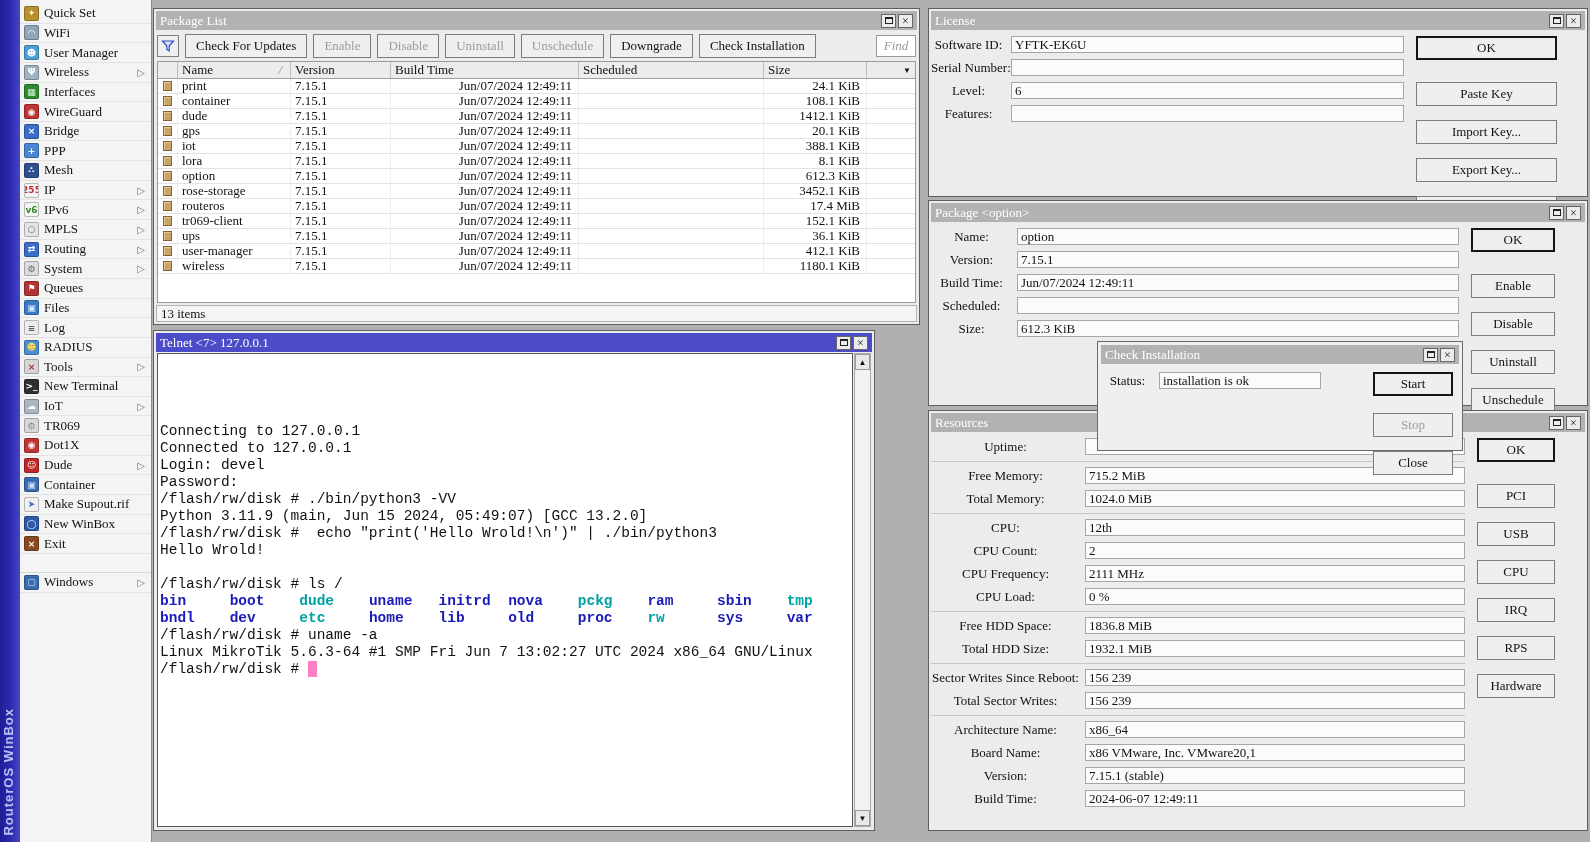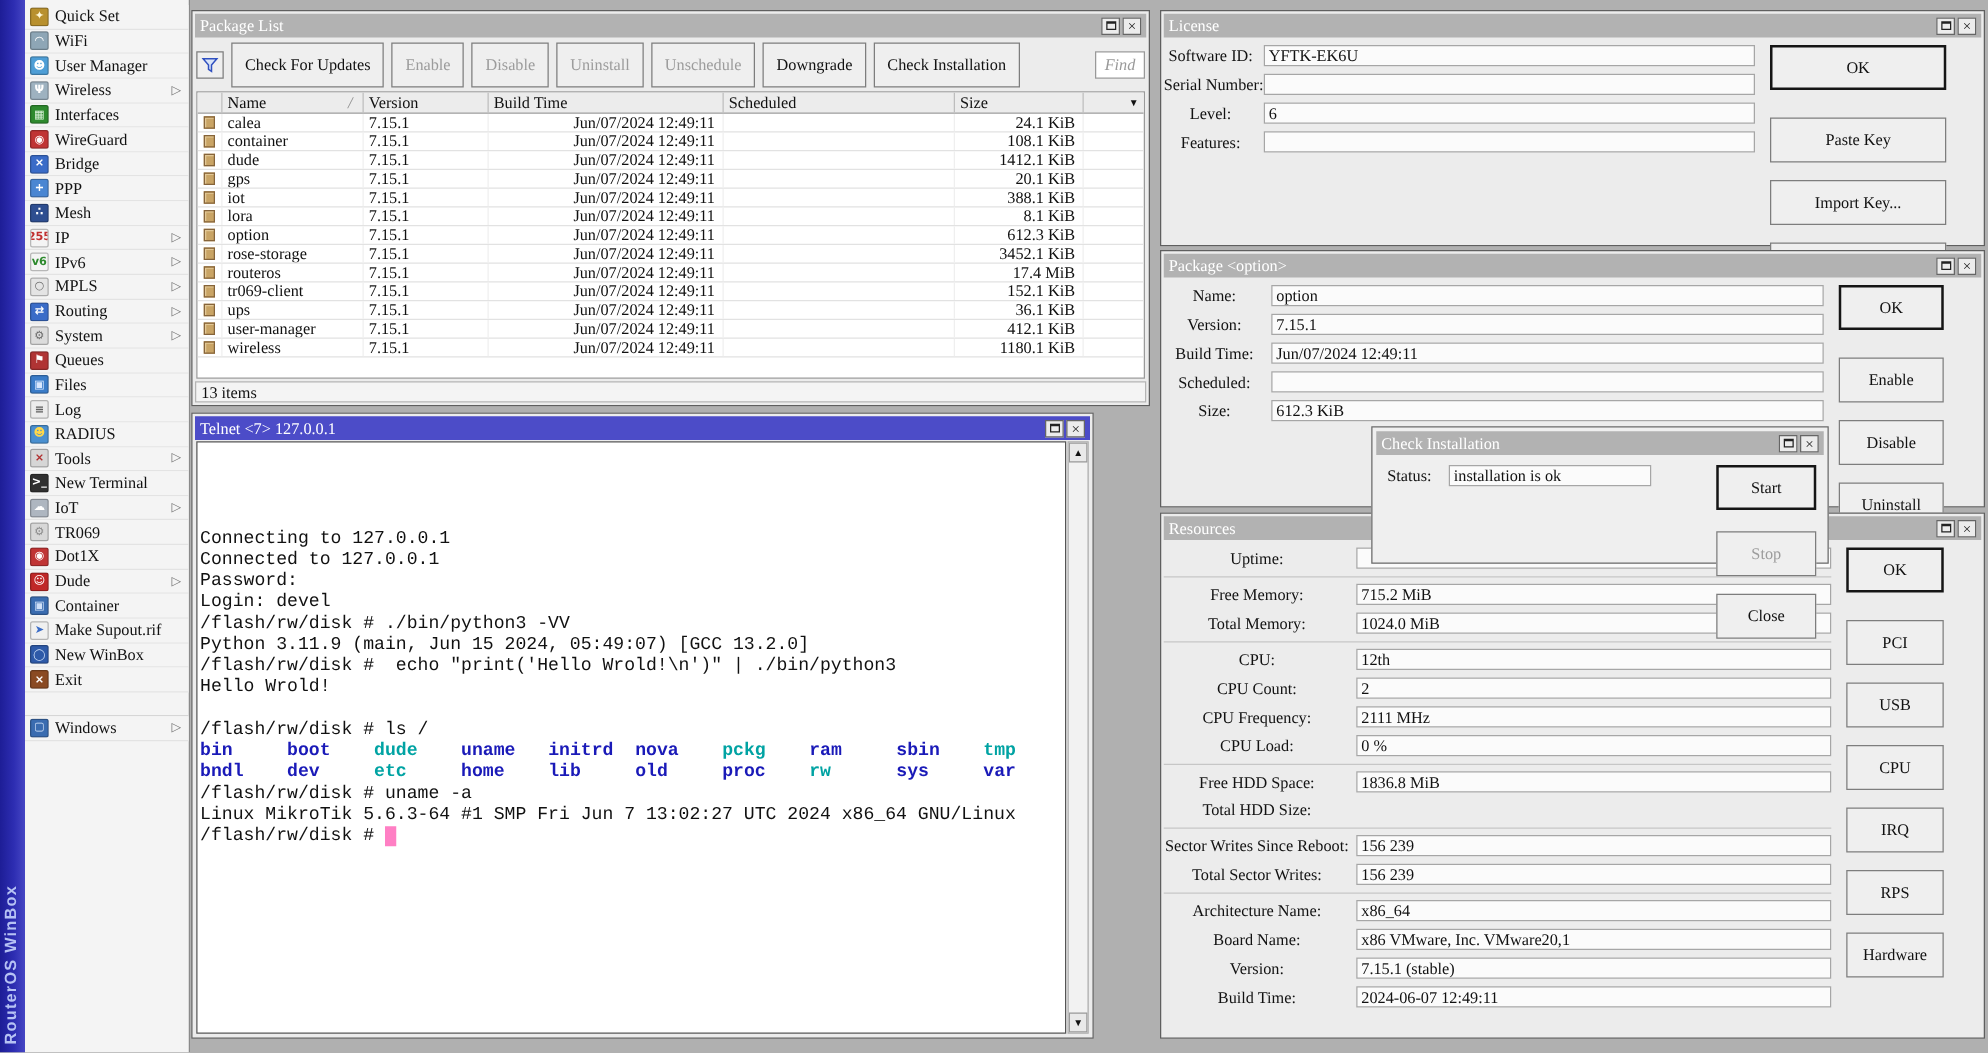--- a/index.html
+++ b/index.html
@@ -23,21 +23,21 @@
   .menu-windows{margin-top:18px;border-top:1px solid #d6d6d6}
 
   
   .win{position:absolute;display:flex;flex-direction:column;background:var(--window_bg);border:1px solid #5f5f5f;padding:2px}
   .titlebar{flex:none;height:19px;display:flex;align-items:center;padding:0 4px;background:var(--titlebar_inactive);color:#fff;font-size:13px}
   .titlebar.active{background:var(--titlebar_active)}
   .tb-btns{margin-left:auto;display:flex;gap:2px}
   .tb-btn{width:15px;height:14px;background:#ececec;border:1px solid #666;display:flex;align-items:center;justify-content:center;color:#222;font-size:12px;line-height:1;cursor:default}
   .tb-btn i{display:block;width:8px;height:7px;border:1px solid #222;border-top:2px solid #222}
 
-  .btn{height:36px;background:#efefef;border:1px solid #7d7d7d;font:inherit;padding:0 10px;color:#111;cursor:default;white-space:nowrap}
+  .btn{height:24px;background:#efefef;border:1px solid #7d7d7d;font:inherit;padding:0 10px;color:#111;cursor:default;white-space:nowrap}
   .btn.default{border:2px solid #151515}
   .btn.disabled{color:#9c9c9c}
   .btn-col{display:flex;flex-direction:column;gap:14px}
   .btn-col .btn{width:100%}
   .btn-col .btn.default{margin-bottom:8px}
 
   .frow{display:flex;align-items:center;margin-bottom:6px}
   .frow .flabel{text-align:center;padding-right:5px;flex:none;white-space:nowrap}
   .finput{flex:1;height:17px;border:1px solid #a6a6a6;background:#fbfbfb;padding:0 3px;display:flex;align-items:center;white-space:nowrap;overflow:hidden}
   .frow.sep{border-top:1px solid #c6c6c6;padding-top:5px;margin-top:1px}
@@ -340,21 +340,21 @@
       <span class="th c-size" style="justify-content:flex-start">Size</span>
       <span class="th c-extra"></span>
       <span class="th-dd">▼</span>
     </div>
     <div class="tbody">
 
         <div class="trow">
           <span class="c-icon">
             <i class="cube"></i>
           </span>
-          <span class="c-name">calea</span>
+          <span class="c-name">print</span>
           <span class="c-ver">7.15.1</span>
           <span class="c-build">Jun/07/2024 12:49:11</span>
           <span class="c-sched"></span>
           <span class="c-size">24.1 KiB</span>
           <span class="c-extra"></span>
         </div>
 
         <div class="trow">
           <span class="c-icon">
             <i class="cube"></i>
@@ -515,22 +515,22 @@
       <span class="tb-btn">×</span>
     </span>
   </div>
   <div class="term">
       <div class="term-line"><span></span></div>
       <div class="term-line"><span></span></div>
       <div class="term-line"><span></span></div>
       <div class="term-line"><span></span></div>
       <div class="term-line"><span>Connecting to 127.0.0.1</span></div>
       <div class="term-line"><span>Connected to 127.0.0.1</span></div>
+      <div class="term-line"><span>Login: devel</span></div>
       <div class="term-line"><span>Password:</span></div>
-      <div class="term-line"><span>Login: devel</span></div>
       <div class="term-line"><span>/flash/rw/disk # ./bin/python3 -VV</span></div>
       <div class="term-line"><span>Python 3.11.9 (main, Jun 15 2024, 05:49:07) [GCC 13.2.0]</span></div>
       <div class="term-line"><span>/flash/rw/disk #  echo "print('Hello Wrold!\n')" | ./bin/python3</span></div>
       <div class="term-line"><span>Hello Wrold!</span></div>
       <div class="term-line"><span></span></div>
       <div class="term-line"><span>/flash/rw/disk # ls /</span></div>
       <div class="term-line"><span class="dir-b">bin     </span><span class="dir-b">boot    </span><span class="dir-c">dude    </span><span class="dir-b">uname   </span><span class="dir-b">initrd  </span><span class="dir-b">nova    </span><span class="dir-c">pckg    </span><span class="dir-b">ram     </span><span class="dir-b">sbin    </span><span class="dir-c">tmp</span></div>
       <div class="term-line"><span class="dir-b">bndl    </span><span class="dir-b">dev     </span><span class="dir-c">etc     </span><span class="dir-b">home    </span><span class="dir-b">lib     </span><span class="dir-b">old     </span><span class="dir-b">proc    </span><span class="dir-c">rw      </span><span class="dir-b">sys     </span><span class="dir-b">var</span></div>
       <div class="term-line"><span>/flash/rw/disk # uname -a</span></div>
       <div class="term-line"><span>Linux MikroTik 5.6.3-64 #1 SMP Fri Jun 7 13:02:27 UTC 2024 x86_64 GNU/Linux</span></div>
@@ -697,20 +697,21 @@
           <span class="finput">0 %</span>
         </div>
 
         <div class="frow sep">
           <span class="flabel">Free HDD Space:</span>
           <span class="finput">1836.8 MiB</span>
         </div>
 
         <div class="frow">
           <span class="flabel">Total HDD Size:</span>
+          <span class="finput">1932.1 MiB</span>
         </div>
 
         <div class="frow sep">
           <span class="flabel">Sector Writes Since Reboot:</span>
           <span class="finput">156 239</span>
         </div>
 
         <div class="frow">
           <span class="flabel">Total Sector Writes:</span>
           <span class="finput">156 239</span>

